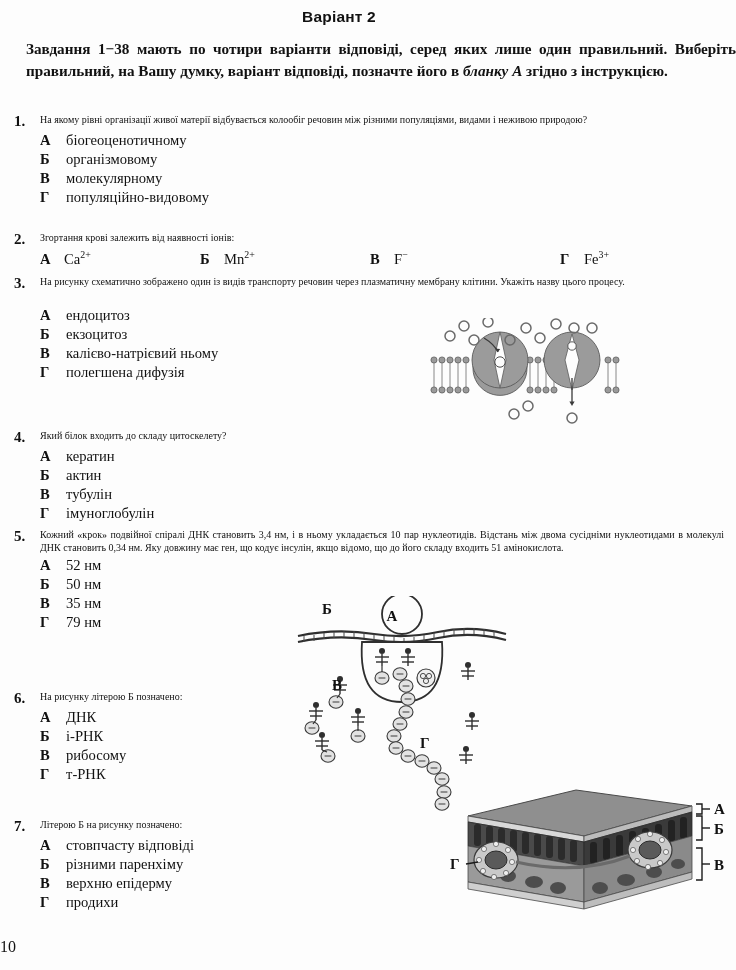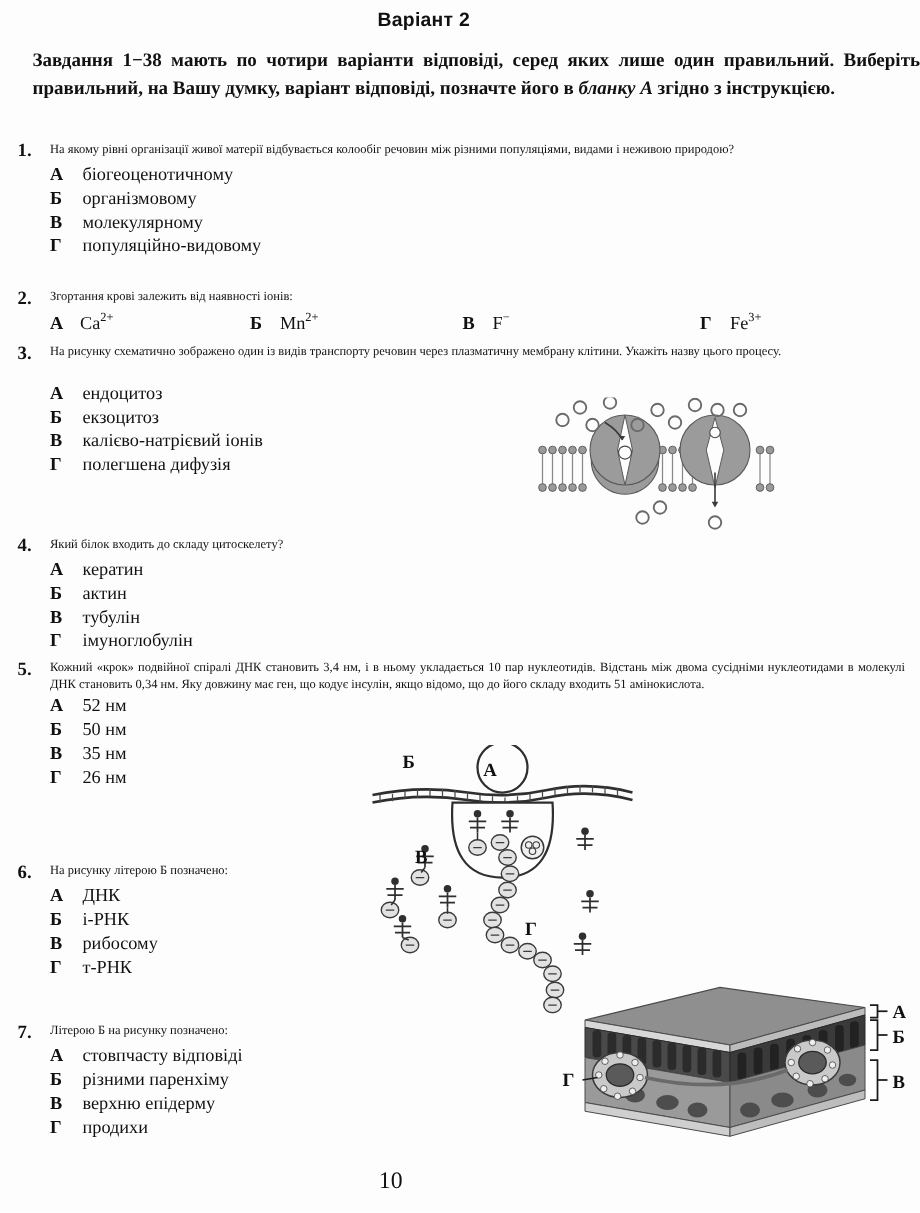--- a/index.html
+++ b/index.html
@@ -99,22 +99,21 @@
   }
   .opts-row .opt-inline .opt-letter { width: 24px; flex: 0 0 24px; }
   sup { font-size: 0.68em; vertical-align: super; }
 
   
   .page-num {
     position: absolute;
     bottom: 14px;
     left: 0;
     width: 625px;
-    text-align: center;
-    font-size: 19px;
+    font-size: 16px;
   }
 
   
   .fig-membrane {
     position: absolute;
     left: 430px;
     top: 318px;
     width: 190px;
     height: 112px;
   }
@@ -212,21 +211,21 @@
       <div class="opt">
         <span class="opt-letter">А</span>
         <span class="opt-text">ендоцитоз</span>
       </div>
       <div class="opt">
         <span class="opt-letter">Б</span>
         <span class="opt-text">екзоцитоз</span>
       </div>
       <div class="opt">
         <span class="opt-letter">В</span>
-        <span class="opt-text">калієво-натрієвий іонів</span>
+        <span class="opt-text">калієво-натрієвий ньому</span>
       </div>
       <div class="opt">
         <span class="opt-letter">Г</span>
         <span class="opt-text">полегшена дифузія</span>
       </div>
     </div>
   </div>
 
   <div class="q" id="q3" style="top:429px;">
     <div class="q-head">
@@ -266,21 +265,21 @@
       <div class="opt">
         <span class="opt-letter">Б</span>
         <span class="opt-text">50 нм</span>
       </div>
       <div class="opt">
         <span class="opt-letter">В</span>
         <span class="opt-text">35 нм</span>
       </div>
       <div class="opt">
         <span class="opt-letter">Г</span>
-        <span class="opt-text">26 нм</span>
+        <span class="opt-text">79 нм</span>
       </div>
     </div>
   </div>
 
   <div class="q" id="q5" style="top:690px;width:300px;">
     <div class="q-head">
       <div class="q-num">6.</div>
       <div class="q-text" style="width:272px">На рисунку літерою Б позначено:</div>
     </div>
     <div class="opts">

